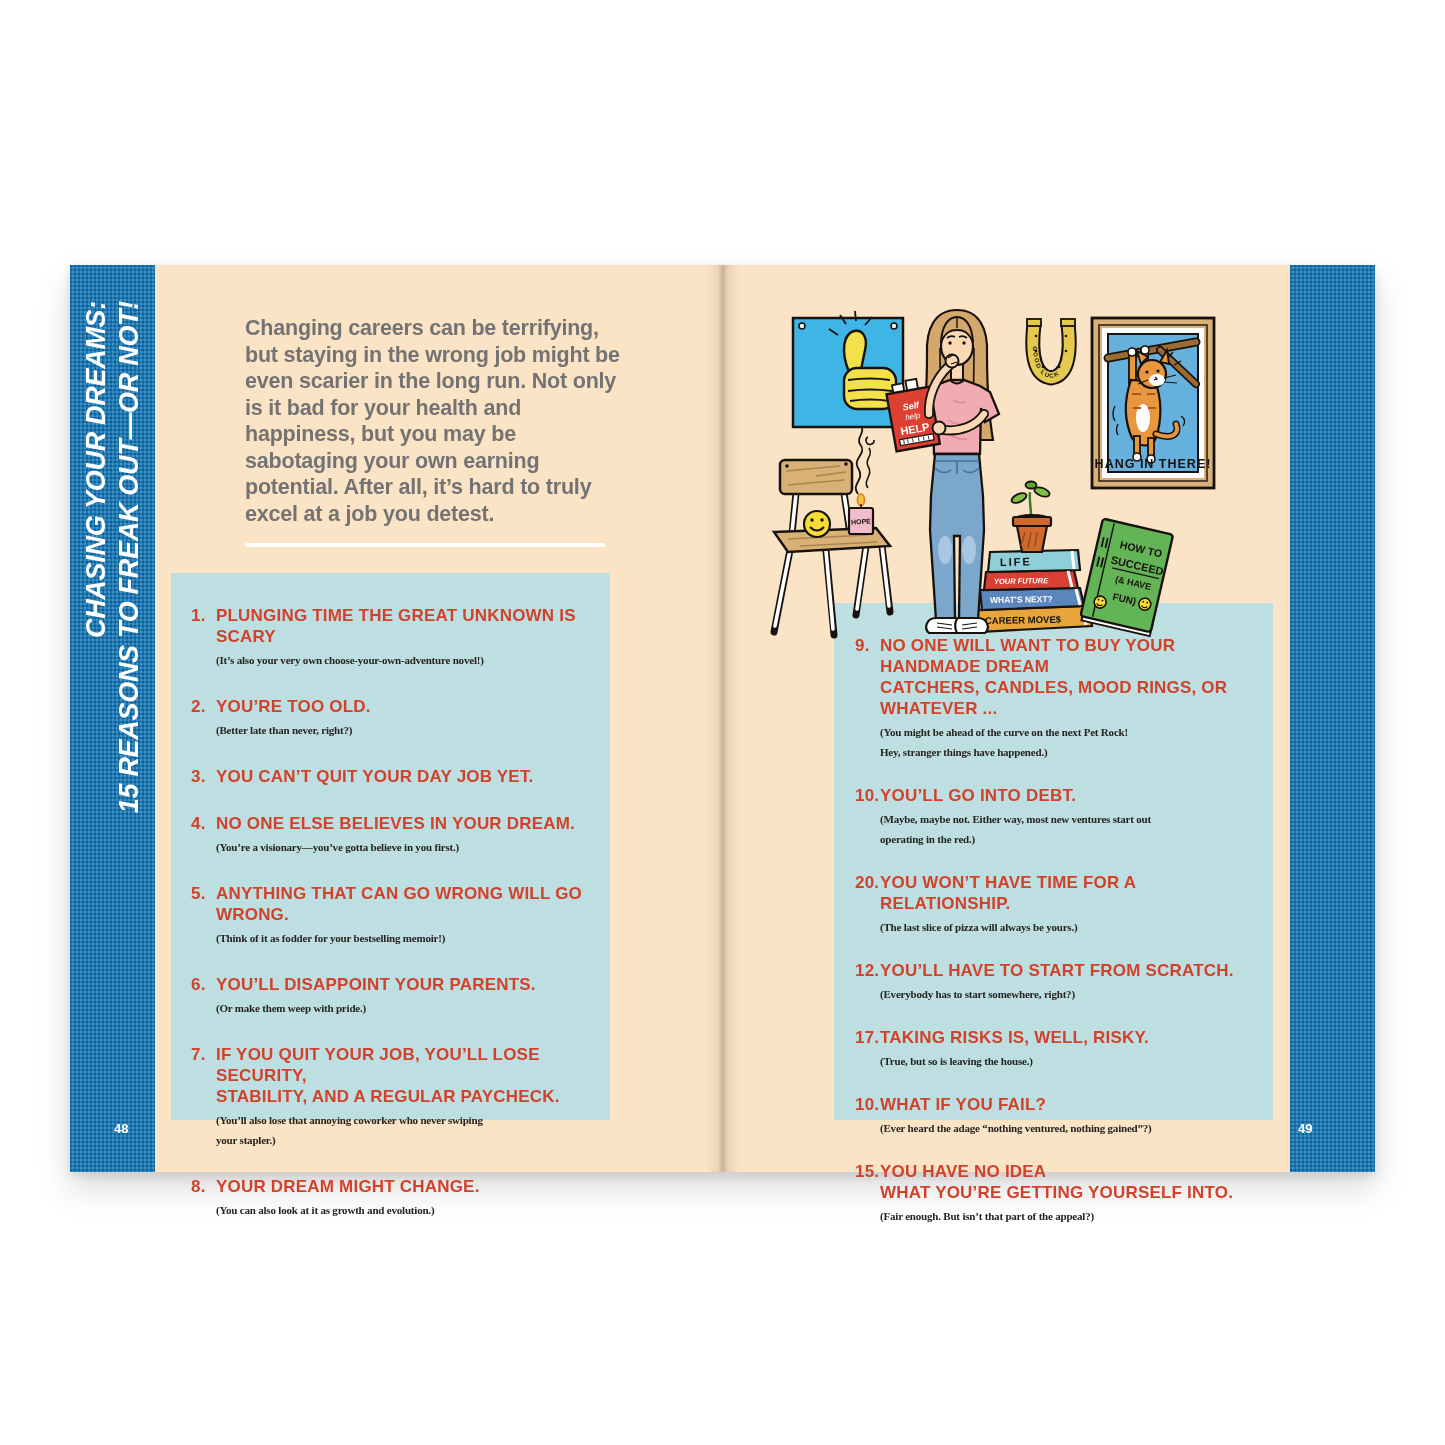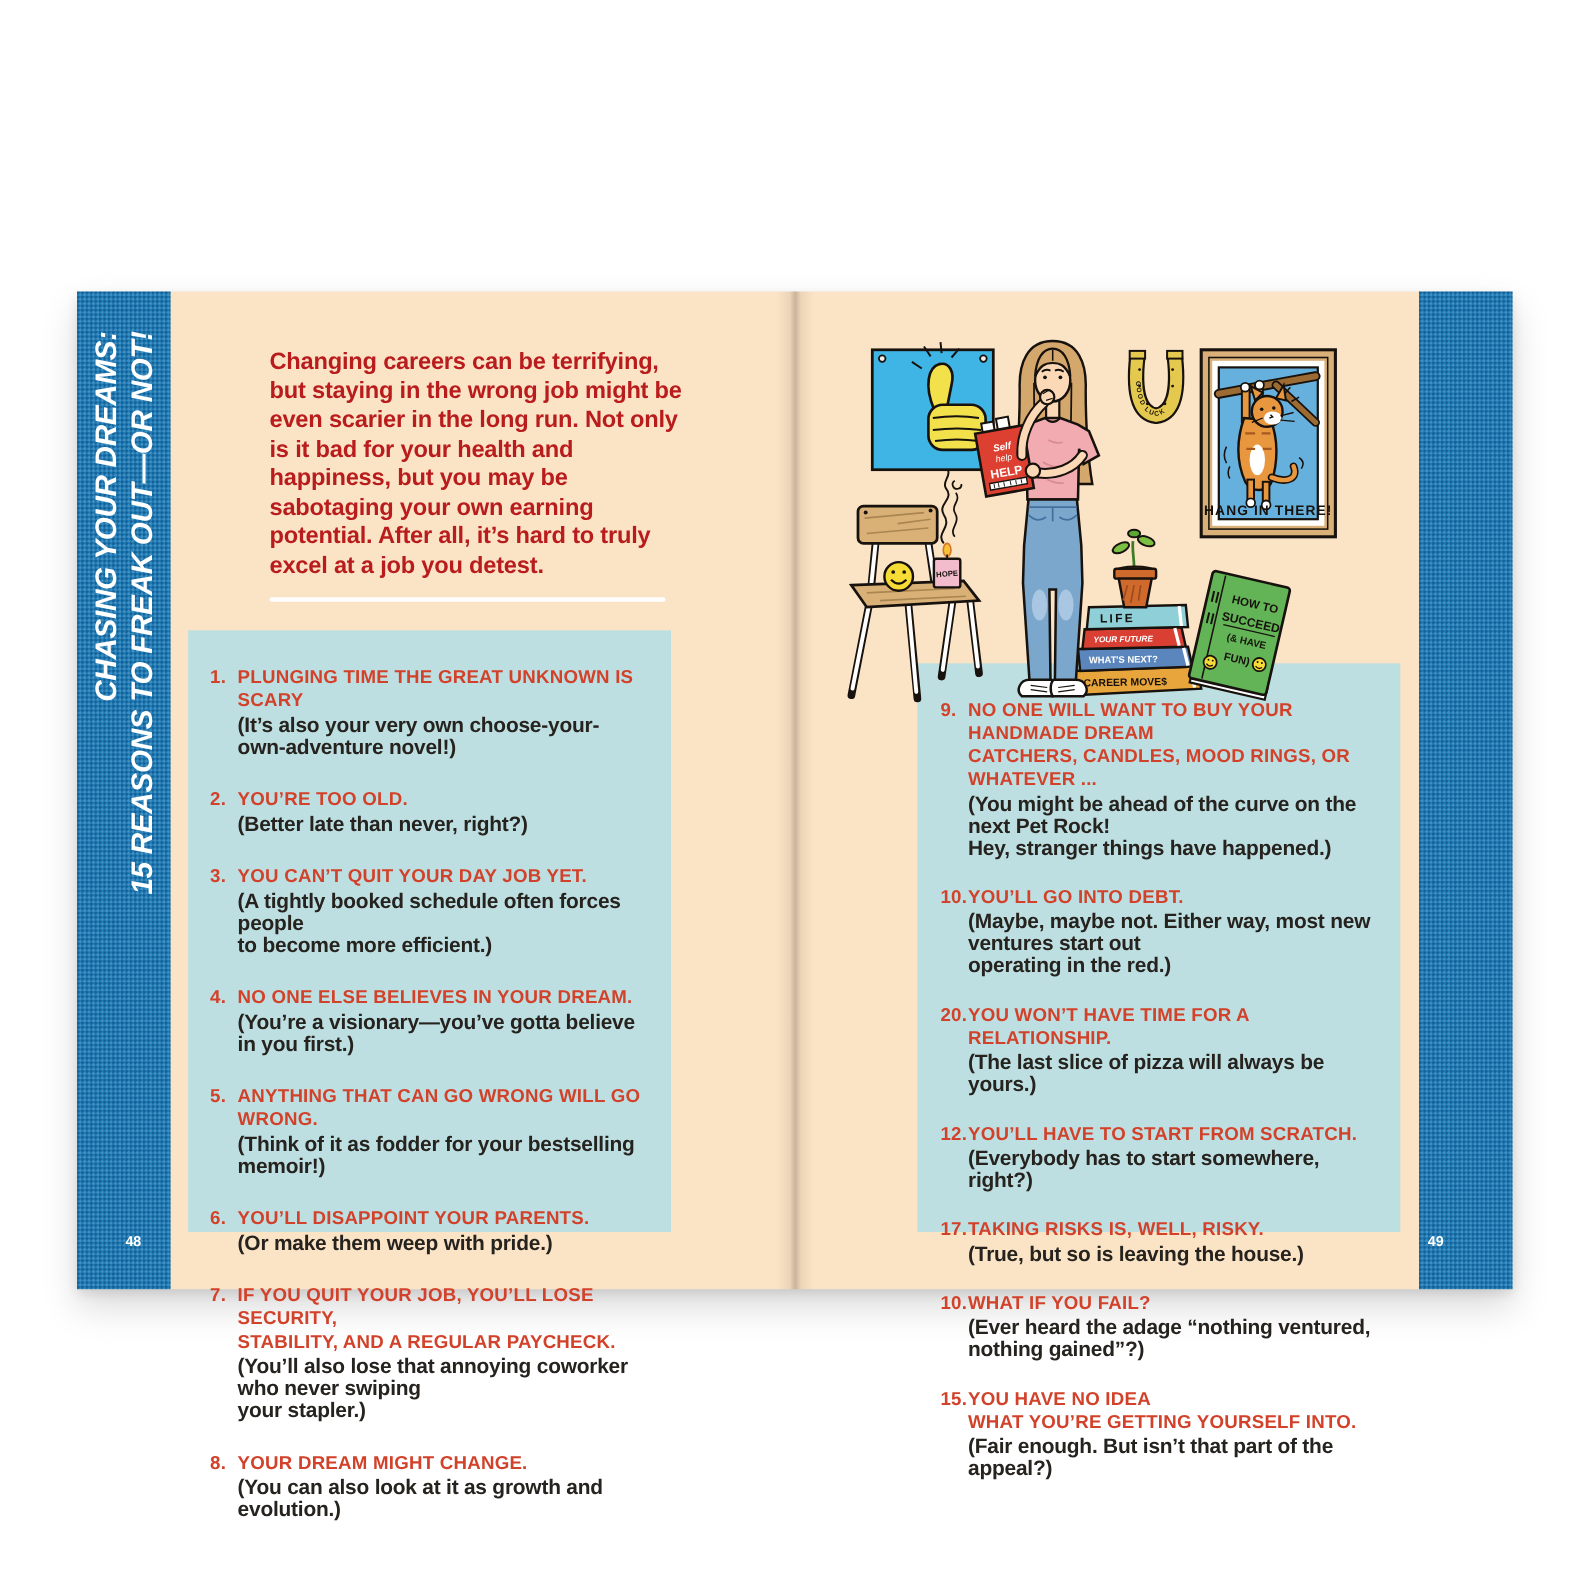--- a/index.html
+++ b/index.html
@@ -19,34 +19,34 @@
   .strip-right { left:1220px; }
   .spine { position:absolute; left:636px; top:0; width:34px; height:100%; z-index:6; pointer-events:none;
            background:linear-gradient(90deg, rgba(61,40,23,0) 0%, rgba(61,40,23,.08) 35%,
                       rgba(61,40,23,.26) 50%, rgba(61,40,23,.08) 65%, rgba(61,40,23,0) 100%); }
   .vtitle { position:absolute; left:10px; top:598px; width:562px; transform:rotate(-90deg);
             transform-origin:0 0; text-align:right; color:#ffffff; font-weight:bold; font-style:italic;
             font-size:27px; line-height:33px; letter-spacing:-0.3px; }
   .pagenum { position:absolute; bottom:36px; color:#ffffff; font-size:13px; font-weight:bold; }
   .pagenum-left  { left:44px; }
   .pagenum-right { left:8px; }
-  .intro { position:absolute; left:175px; top:50px; width:382px; color:#b91c1c;
+  .intro { position:absolute; left:175px; top:50px; width:382px; color:#737373;
            font-size:21.5px; line-height:26.5px; font-weight:bold; letter-spacing:-0.2px; z-index:2; }
   .intro-rule { margin-top:16px; width:360px; height:4px; background:#ffffff; border-radius:2px; }
   .panel { position:absolute; background:#bedfe2; box-sizing:border-box; z-index:1; }
   .panel-left  { left:101px; top:308px; width:439px; height:547px; padding:32px 24px 0 20px; }
   .panel-right { left:764px; top:338px; width:439px; height:517px; padding:32px 22px 0 21px; }
   .item { margin-bottom:26px; }
   .panel-right .item { margin-bottom:23px; }
   .item-head { display:flex; color:#d2422a; font-weight:bold; font-size:17px; line-height:21px;
                letter-spacing:0.2px; }
   .item-head .num { flex:0 0 25px; }
   .item-head .head { white-space:pre-line; }
-  .note { margin:3px 0 0 25px; color:#26231f; font-weight:bold; font-size:19px; line-height:20px;
-          letter-spacing:-0.2px; white-space:pre-line; }
+  .note { margin:3px 0 0 25px; color:#26231f; font-weight:bold; font-size:11px; line-height:20px;
+          letter-spacing:-0.2px; white-space:pre-line;font-family:Liberation Serif, serif; }
   .illus { position:absolute; left:658px; top:23px; width:562px; height:372px; z-index:4;
            pointer-events:none; }
   svg text { font-family:"Liberation Sans", sans-serif; }
 </style>
 </head>
 <body>
 
 <div class="canvas">
   <div class="spread">
 
@@ -66,22 +66,20 @@
             <span class="num">2.</span>
             <span class="head">YOU’RE TOO OLD.</span>
           </div>
         <div class="note">(Better late than never, right?)</div>
       </div>
       <div class="item">
         <div class="item-head">
             <span class="num">3.</span>
             <span class="head">YOU CAN’T QUIT YOUR DAY JOB YET.</span>
           </div>
-        <div class="note">(A tightly booked schedule often forces people
-to become more efficient.)</div>
       </div>
       <div class="item">
         <div class="item-head">
             <span class="num">4.</span>
             <span class="head">NO ONE ELSE BELIEVES IN YOUR DREAM.</span>
           </div>
         <div class="note">(You’re a visionary—you’ve gotta believe in you first.)</div>
       </div>
       <div class="item">
         <div class="item-head">

